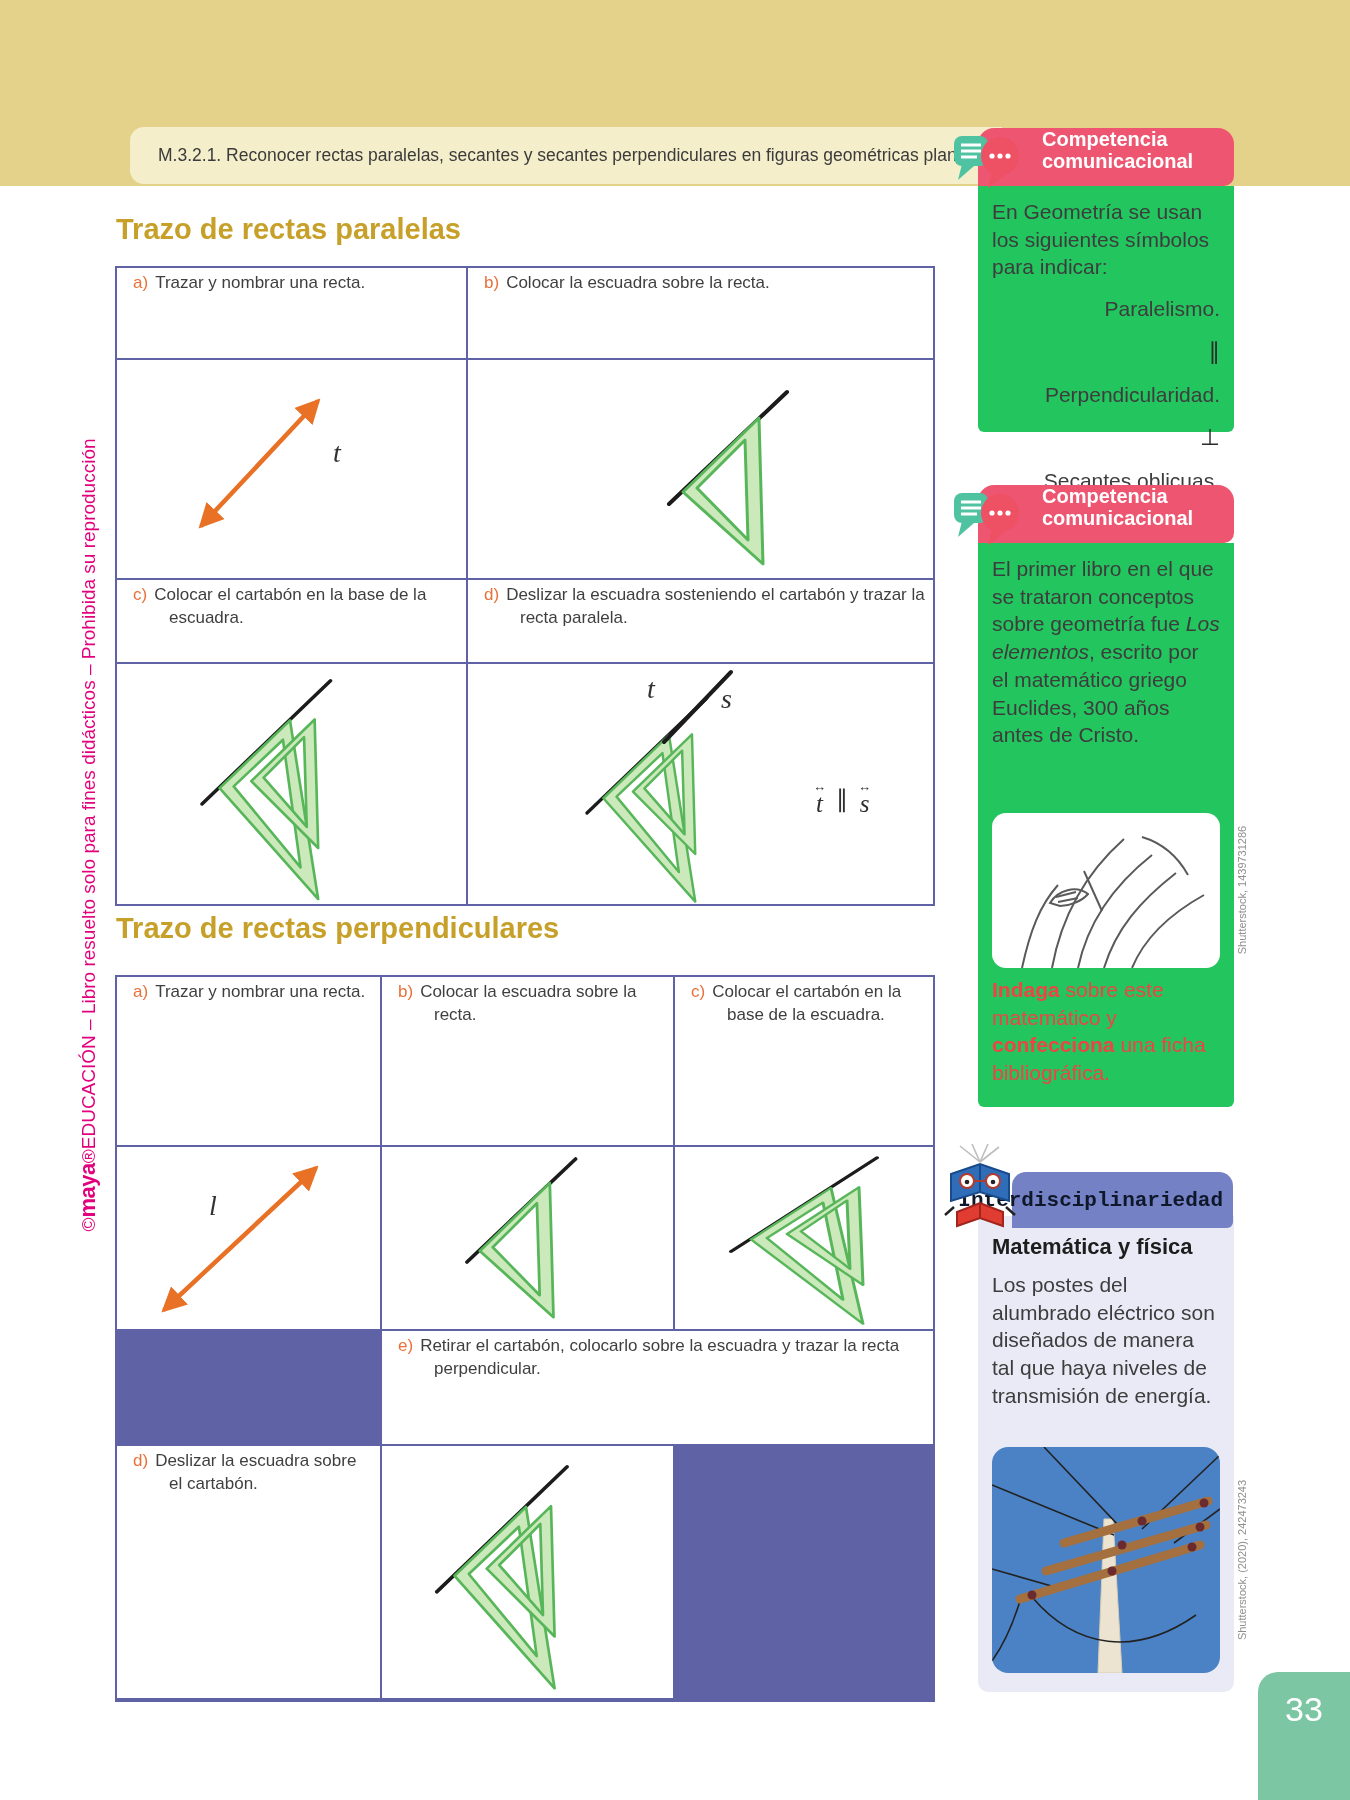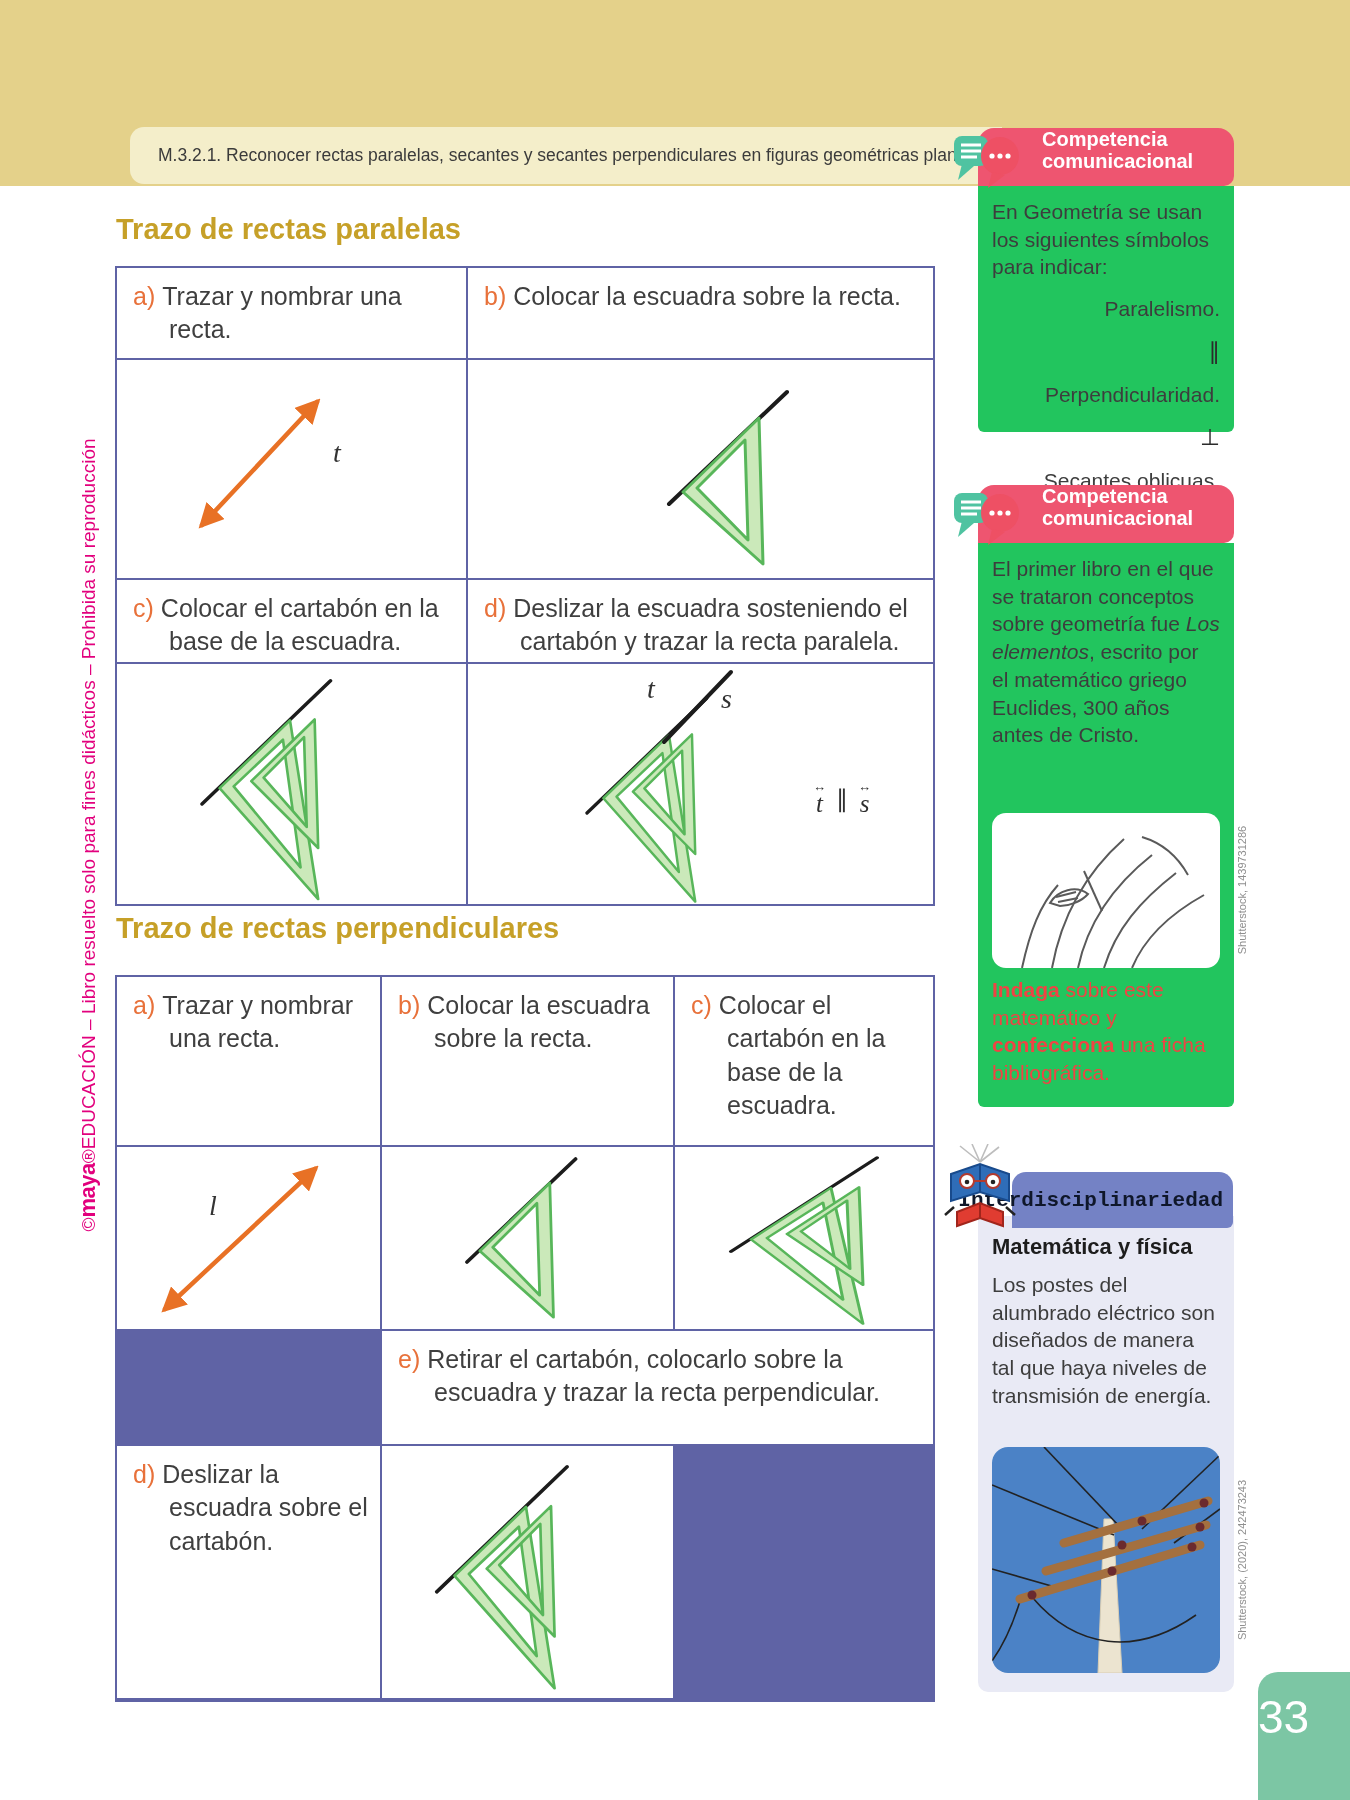--- a/index.html
+++ b/index.html
@@ -18,21 +18,21 @@
 
   .h-gold{position:absolute;left:116px;font-size:29px;font-weight:bold;color:#c6a028;z-index:2;}
   #h-par{top:213px;} #h-perp{top:912px;}
 
   
   .tbl{position:absolute;left:115px;display:grid;background:#5f63a5;gap:2px;padding:2px;box-sizing:border-box;z-index:2;}
   #tbl-par{top:266px;width:820px;grid-template-columns:349px 1fr;grid-template-rows:90px 218px 82px 240px;}
   #tbl-perp{top:975px;width:820px;grid-template-columns:263px 291px 1fr;grid-template-rows:168px 182px 113px 252px;}
   .cell{background:#ffffff;position:relative;overflow:hidden;}
   .span2{grid-column:2/4;}
-  .cap{font-size:25px;line-height:1.33;padding:12px 8px 0 52px;text-indent:-36px;color:#3f3f3f;}
+  .cap{font-size:17px;line-height:1.33;padding:4px 8px 0 52px;text-indent:-36px;color:#3f3f3f;}
   .let{color:#e8713a;margin-right:7px;}
   .svgfill{position:absolute;left:0;top:0;width:100%;height:100%;}
   .blk{stroke:#1c1c1c;stroke-width:4;stroke-linecap:round;fill:none;}
   .grn{fill:#cbe9ba;stroke:#58b65a;stroke-width:3;stroke-linejoin:round;}
   .oln{stroke:#e87125;stroke-width:4.5;stroke-linecap:round;}
   .slbl{font-family:"Liberation Serif",serif;font-style:italic;font-size:28px;fill:#333;}
   .blu{fill:#4a80c5;}
 
   .notation{position:absolute;display:flex;align-items:flex-end;gap:10px;color:#2f2f2f;}
   .lineref{display:inline-flex;flex-direction:column;align-items:center;line-height:1;}
@@ -63,21 +63,21 @@
 
   #hdr3{position:absolute;left:1012px;top:1172px;width:221px;height:56px;background:#7482c5;
     border-radius:14px 14px 6px 0;display:flex;align-items:center;justify-content:flex-end;
     padding-right:10px;box-sizing:border-box;color:#0f172a;font-weight:bold;font-size:21px;z-index:4;font-family:Liberation Mono, monospace;}
   #body3{position:absolute;left:978px;top:1216px;width:256px;height:476px;background:#e9eaf5;
     padding:12px 14px;box-sizing:border-box;font-size:21px;line-height:1.32;color:#3d3d3d;z-index:3;border-radius:0 0 10px 10px;}
   #body3 .b3title{font-weight:bold;font-size:22px;margin:4px 0 10px 0;color:#1d1d1d;}
   #mascot{position:absolute;left:942px;top:1144px;width:76px;height:94px;z-index:5;}
 
   #pgbox{position:absolute;left:1258px;top:1672px;width:92px;height:128px;background:#7cc6a4;
-    border-radius:20px 0 0 0;color:#fff;font-size:46px;display:flex;justify-content:flex-start;
+    border-radius:20px 0 0 0;color:#fff;font-size:34px;display:flex;justify-content:center;
     padding-top:18px;box-sizing:border-box;z-index:2;}
 </style>
 </head>
 <body>
 
 <svg width="0" height="0" style="position:absolute" aria-hidden="true">
   <defs>
     <marker id="arrO" viewBox="0 0 10 10" refX="8" refY="5" markerWidth="5.5" markerHeight="5.5" orient="auto-start-reverse">
       <path d="M0,0 L10,5 L0,10 Z" fill="#e87125"></path>
     </marker>

